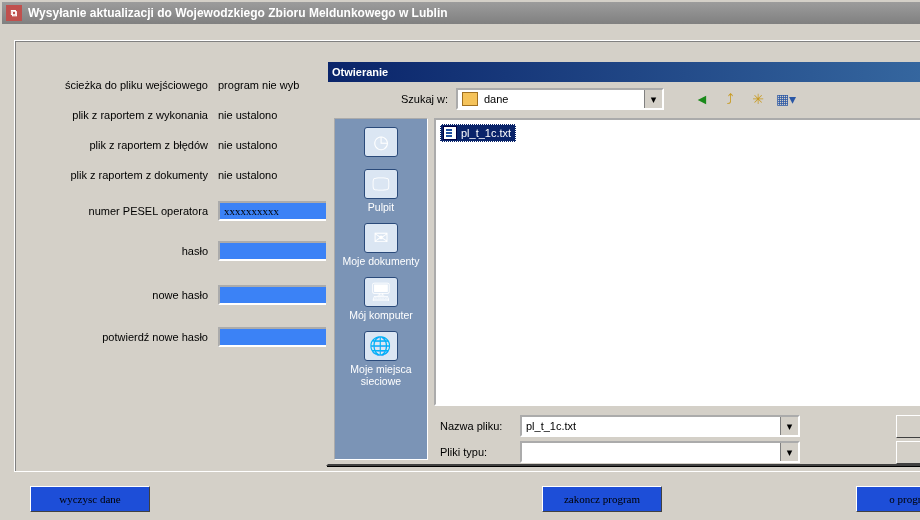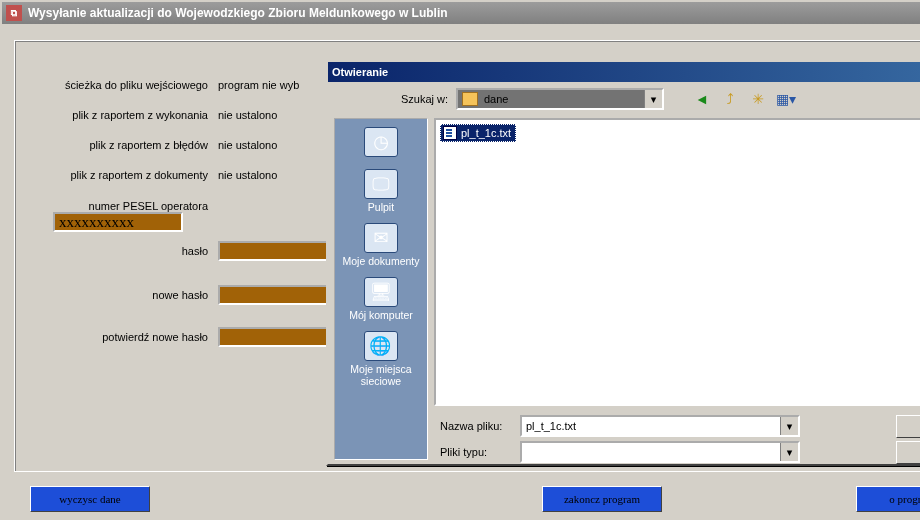--- a/index.html
+++ b/index.html
@@ -67,23 +67,23 @@
     color:#000;
   }
   .form-row .val {
     width: 140px;
     color:#000;
   }
   .form-row input.txt {
     width: 130px;
     height: 20px;
     border: 2px inset #fff;
-    background: #a16207;
+    background: #3b82f6;
     font-family: Tahoma;
-    font-size: 15px;
+    font-size: 11px;
     padding: 0 4px;
   }
 
   .bottom-btn {
     position: absolute;
     height: 26px;
     width: 120px;
     background: #1d4ed8;
     border: 1px solid #fff;
     border-right-color:#404040;
@@ -118,21 +118,21 @@
     align-items:center;
     height: 34px;
     padding: 0 10px 0 60px;
     gap: 8px;
   }
   .lookin-row .lbl { width: 60px; text-align:right; }
   .lookin-combo {
     flex: 0 0 208px;
     height: 22px;
     border: 2px inset #fff;
-    background: #737373;
+    background: #ffffff;
     display:flex;
     align-items:center;
     padding-left: 4px;
     position: relative;
   }
   .lookin-combo .folder-icn {
     width: 16px; height: 14px;
     background: #f5c35a;
     border:1px solid #a07020;
     margin-right: 6px;
@@ -274,21 +274,21 @@
     </div>
     <div class="form-row" style="left:16px; top:94px;">
       <div class="lbl">plik z raportem z błędów</div>
       <div class="val">nie ustalono</div>
     </div>
     <div class="form-row" style="left:16px; top:124px;">
       <div class="lbl">plik z raportem z dokumenty</div>
       <div class="val">nie ustalono</div>
     </div>
 
-    <div class="form-row" style="left:16px; top:160px;flex-direction:column;">
+    <div class="form-row" style="left:16px; top:160px;">
       <div class="lbl">numer PESEL operatora</div>
       <input class="txt" value="xxxxxxxxxx" style="">
     </div>
     <div class="form-row" style="left:16px; top:200px;justify-content:center;">
       <div class="lbl">hasło</div>
       <input class="txt" type="password" value="" style="">
     </div>
     <div class="form-row" style="left:16px; top:244px;">
       <div class="lbl">nowe hasło</div>
       <input class="txt" type="password" value="" style="">

